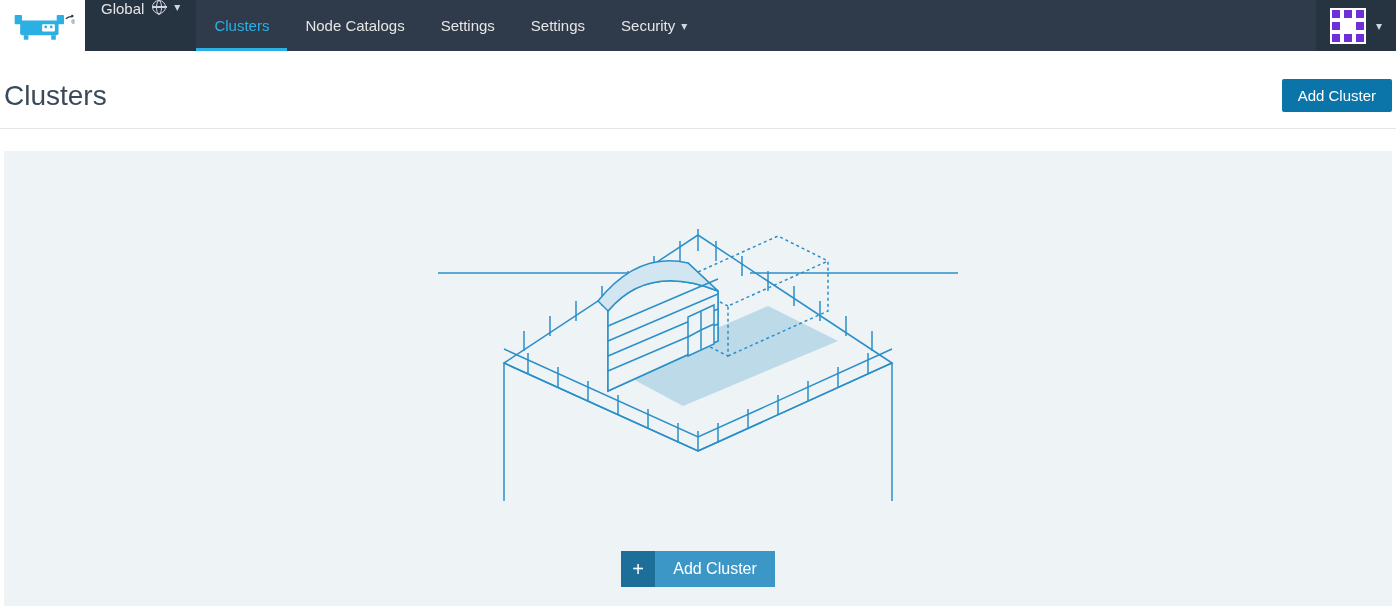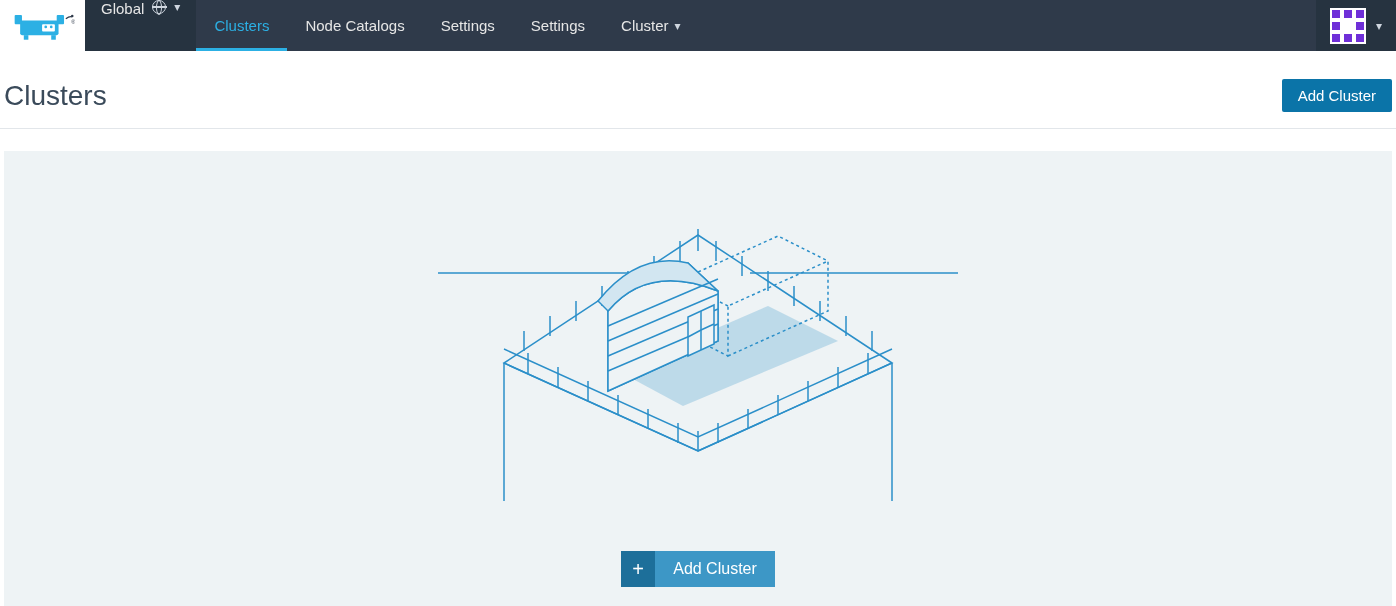--- a/index.html
+++ b/index.html
@@ -176,21 +176,21 @@
     <div class="nav-item">
       <span>Node Catalogs</span>
     </div>
     <div class="nav-item">
       <span>Settings</span>
     </div>
     <div class="nav-item">
       <span>Settings</span>
     </div>
     <div class="nav-item">
-      <span>Cluster</span>
+      <span>Security</span>
       <span class="chev">▾</span>
     </div>
   </div>
 
   <div class="avatar-section">
     <div class="avatar">
       <svg viewBox="0 0 36 36">
         <rect x="0" y="0" width="36" height="36" fill="#fff"></rect>
         <rect x="2" y="2" width="8" height="8" fill="#6f2fd8"></rect>
         <rect x="14" y="2" width="8" height="8" fill="#6f2fd8"></rect>

